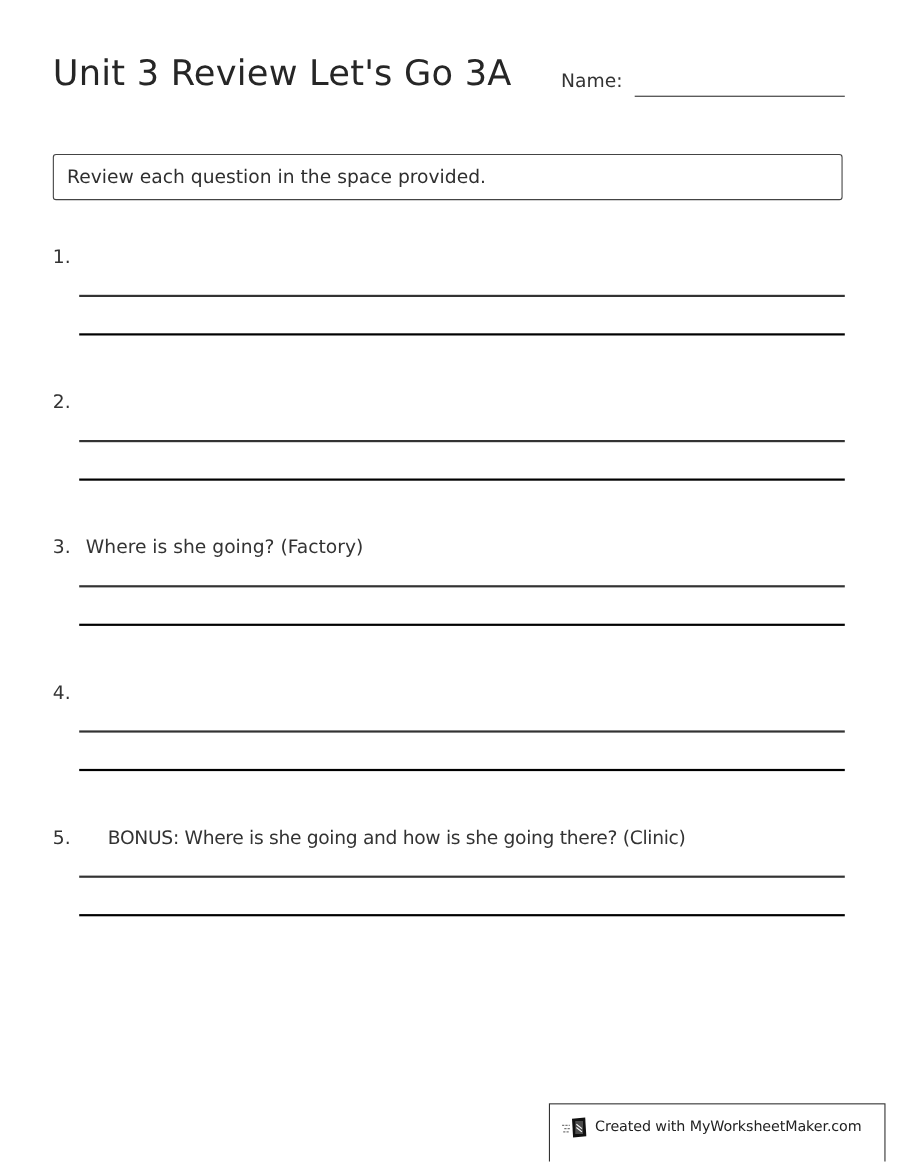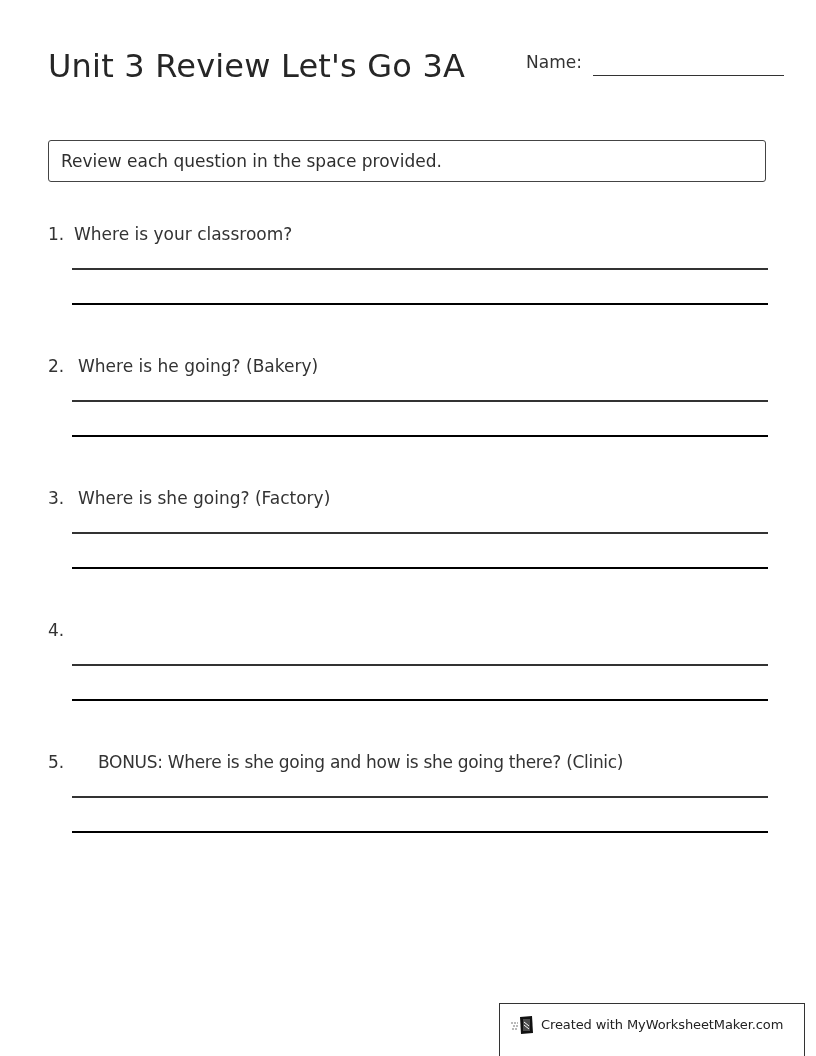--- a/index.html
+++ b/index.html
@@ -24,24 +24,23 @@
       font-weight: normal;
       letter-spacing: 0.2px;
       color: #262626;
       margin: 0;
       white-space: nowrap;
       text-align: center;
     }
     .name-block {
       position: absolute;
       left: 510px;
-      top: 50px;
+      top: 62px;
       width: 258px;
       height: 30px;
-      margin-left: 16px;
     }
     .name-label {
       position: absolute;
       left: 0;
       top: 1px;
       font-size: 17px;
       line-height: 22px;
       color: #333;
     }
     .name-line {
@@ -145,28 +144,26 @@
   <span class="name-label">Name:</span>
   <div class="name-line"></div>
 </div>
 
 <div class="instructions">
   <span class="instructions-text">Review each question in the space provided.</span>
 </div>
 
 <div class="question" style="top:223px;">
   <span class="q-num">1.</span>
-  <span class="q-text" style="left:26px;">Where is your classroom?</span>
   <div class="answer-line first"></div>
   <div class="answer-line second"></div>
 </div>
 
 <div class="question" style="top:355px;">
   <span class="q-num">2.</span>
-  <span class="q-text" style="left:30px;">Where is he going? (Bakery)</span>
   <div class="answer-line first"></div>
   <div class="answer-line second"></div>
 </div>
 
 <div class="question" style="top:487px;">
   <span class="q-num">3.</span>
   <span class="q-text" style="left:30px;">Where is she going? (Factory)</span>
   <div class="answer-line first"></div>
   <div class="answer-line second"></div>
 </div>

